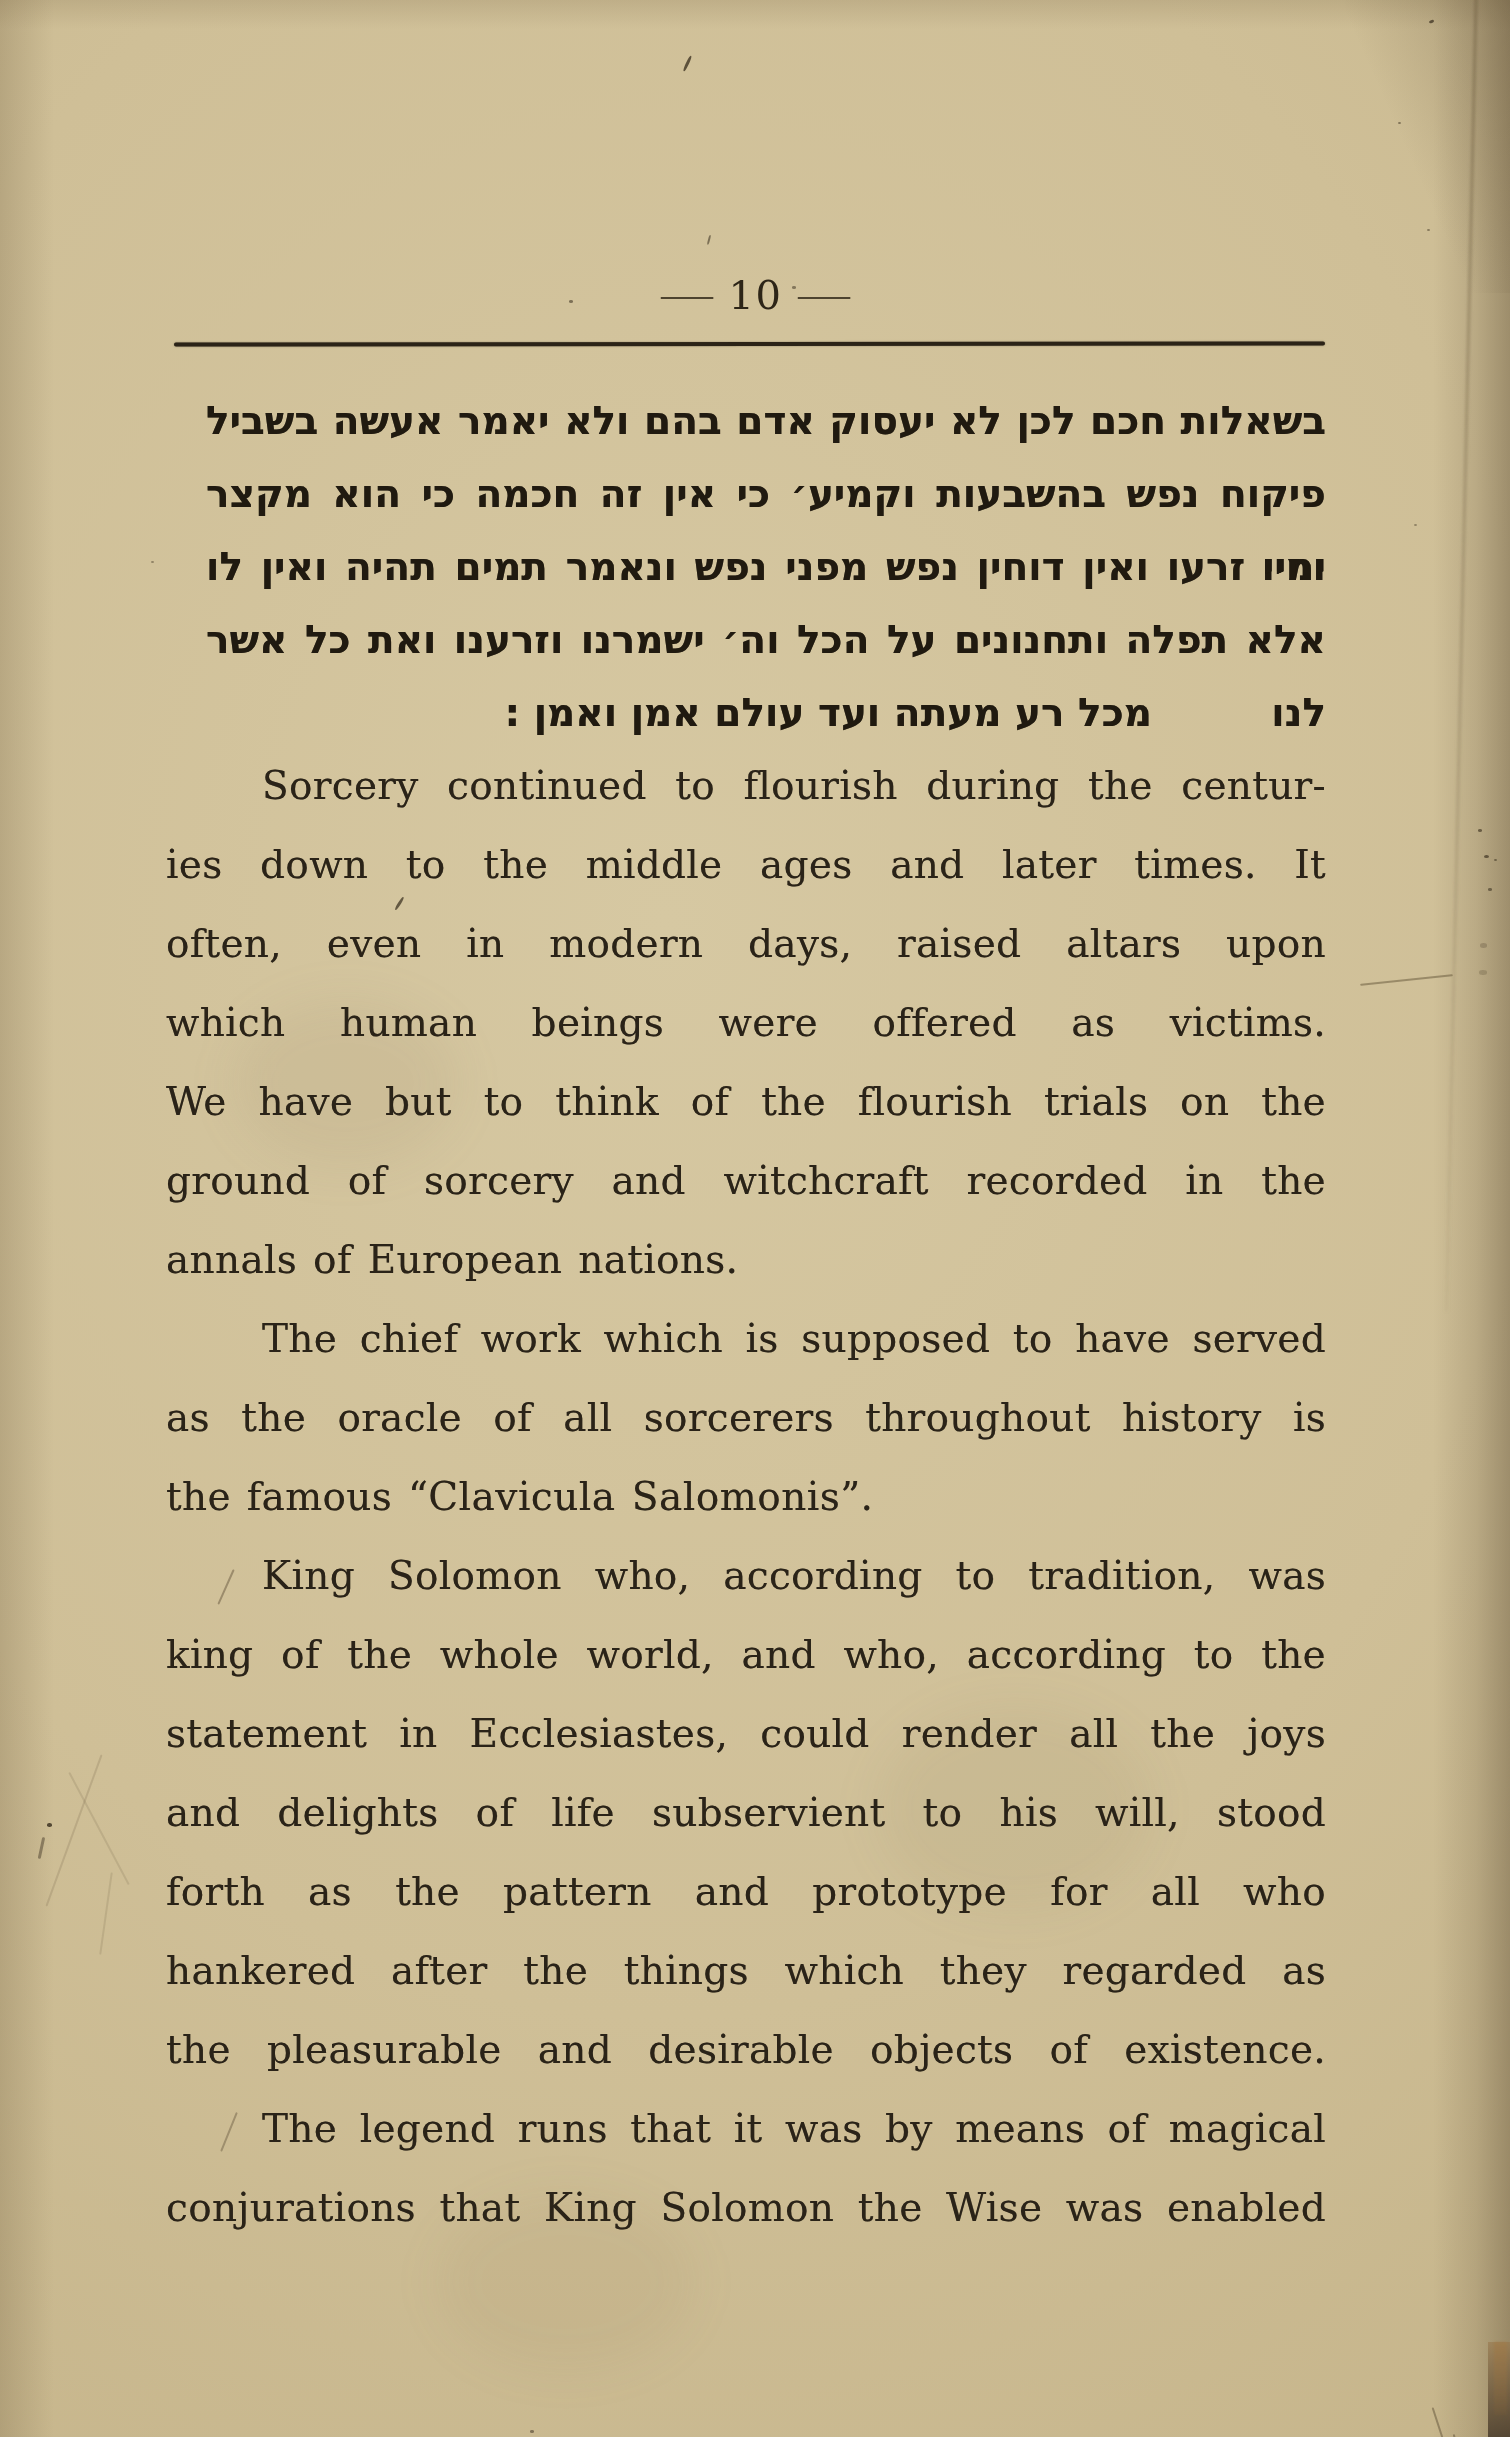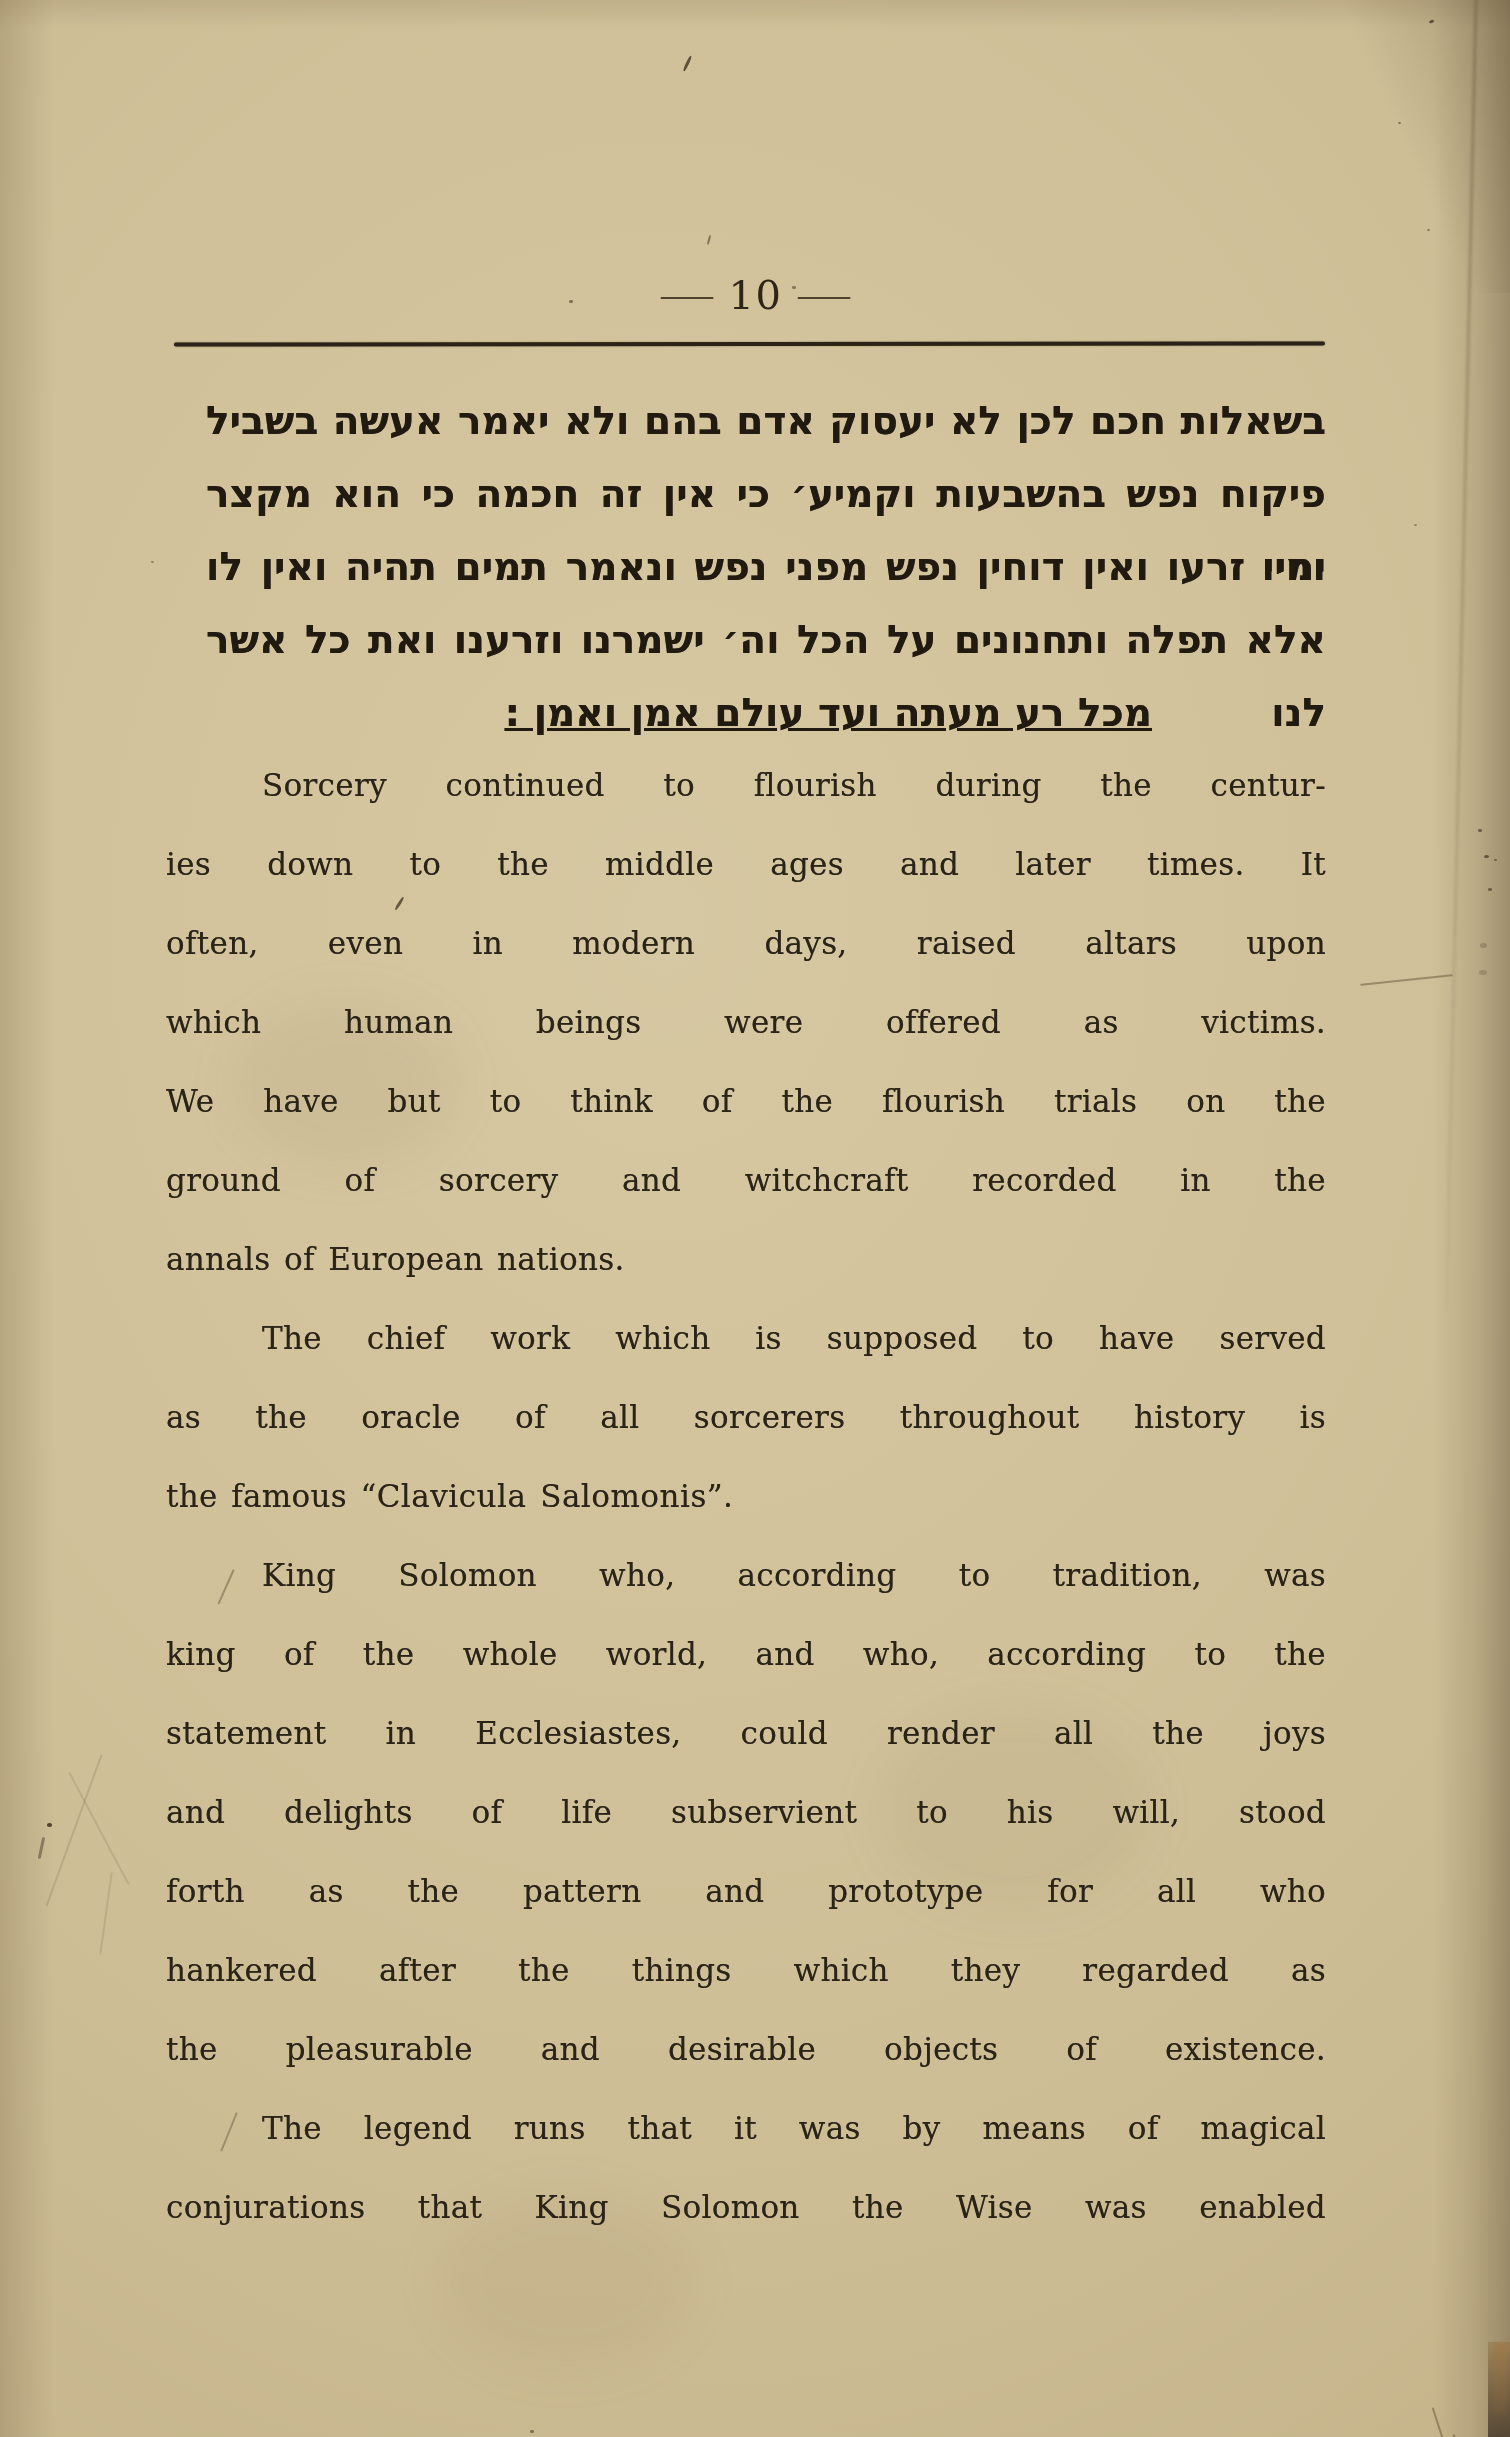--- a/index.html
+++ b/index.html
@@ -39,24 +39,24 @@
     background:#2b2317;border-radius:2.4px;transform:rotate(-.06deg);
     box-shadow:0 0 1.5px rgba(43,35,23,.55);}
   
   .heb{position:absolute;top:384px;left:166px;width:1160px;
     direction:rtl;
     font-family:"DejaVu Sans","Liberation Sans",sans-serif;
     font-weight:bold;font-size:39px;color:#201a10;
     text-shadow:0 0 0.5px rgba(32,26,16,.65);}
   .heb .hl{height:73px;line-height:73px;}
   .hl.hj{text-align:justify;text-align-last:justify;margin-left:40px;}
-  .hl.h-last{text-align:right;padding-right:174px;text-decoration:underline;}
+  .hl.h-last{text-align:right;padding-right:174px;}
   
   .eng{position:absolute;top:746px;left:166px;width:1160px;
-    font-size:31px;color:#2a2318;
+    font-size:39px;color:#2a2318;
     text-shadow:0.1px 0 0 rgba(42,35,24,.5);}
   .eng .el{height:79px;line-height:79px;letter-spacing:0.3px;word-spacing:3.4px;}
   .el.j{text-align:justify;text-align-last:justify;}
   .el.in{padding-left:96px;}
   .em-italic{letter-spacing:0.5px;}
   
   .mk{position:absolute;background:#352b1b;border-radius:45%;pointer-events:none;}
   .ln{position:absolute;background:#5f5238;border-radius:1.5px;pointer-events:none;}
 </style>
 </head>

